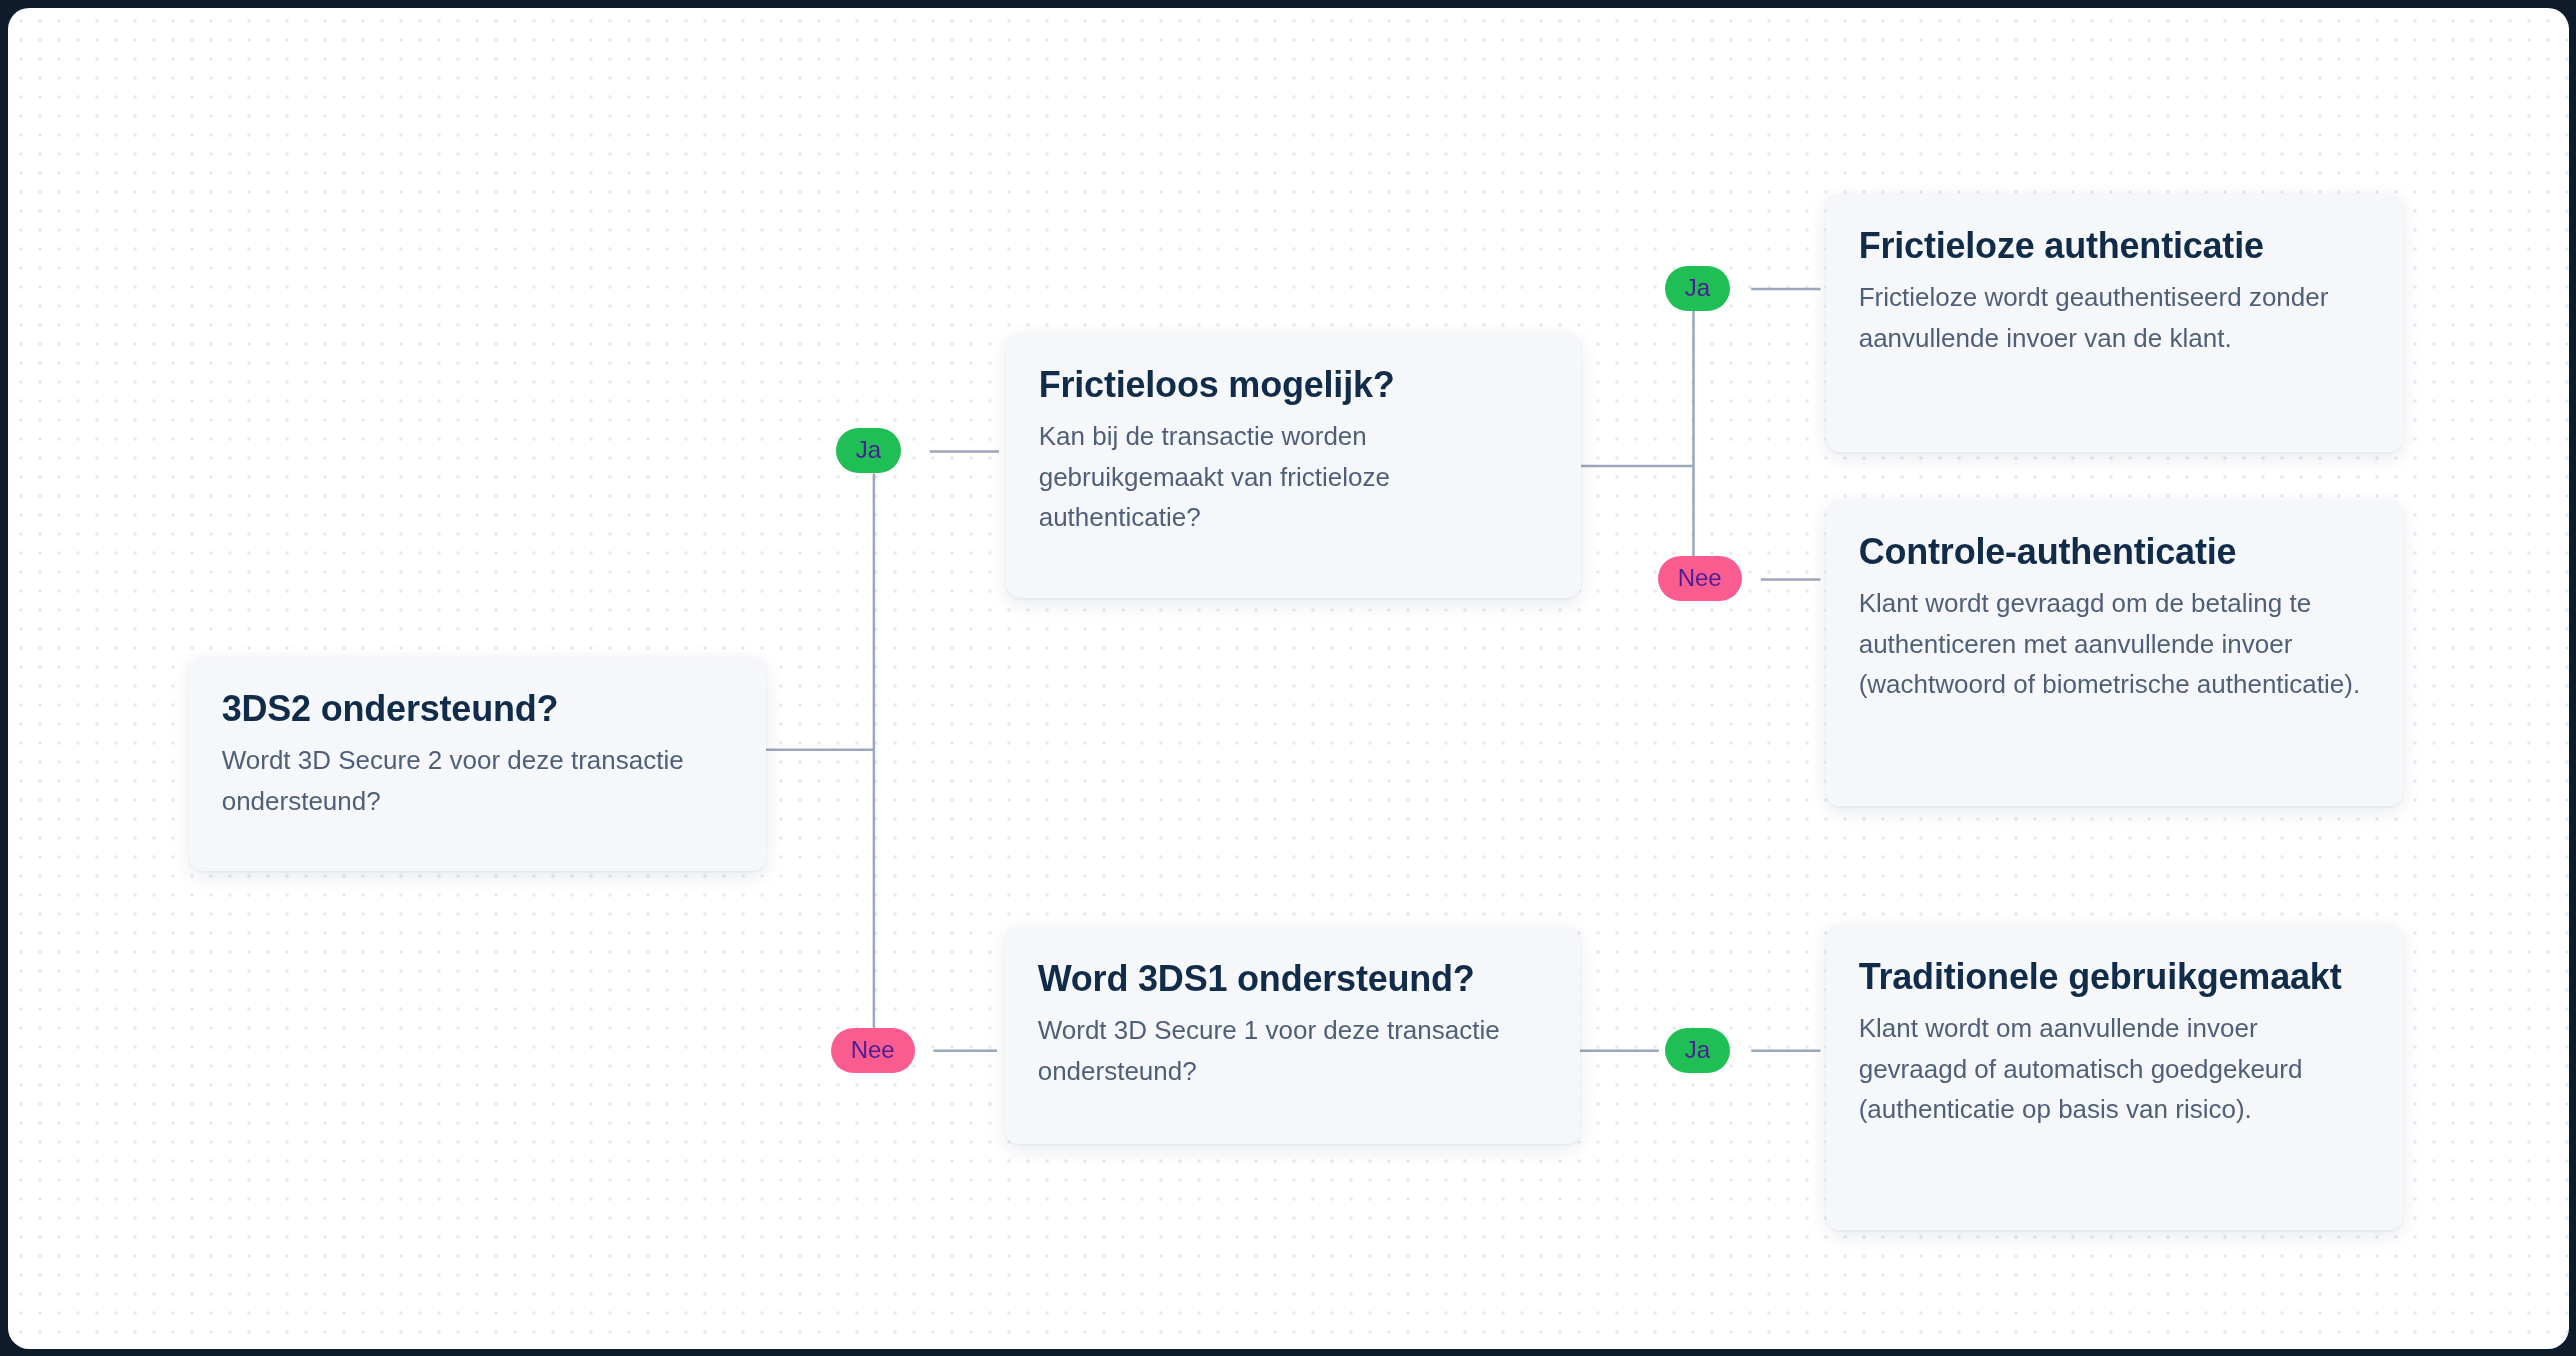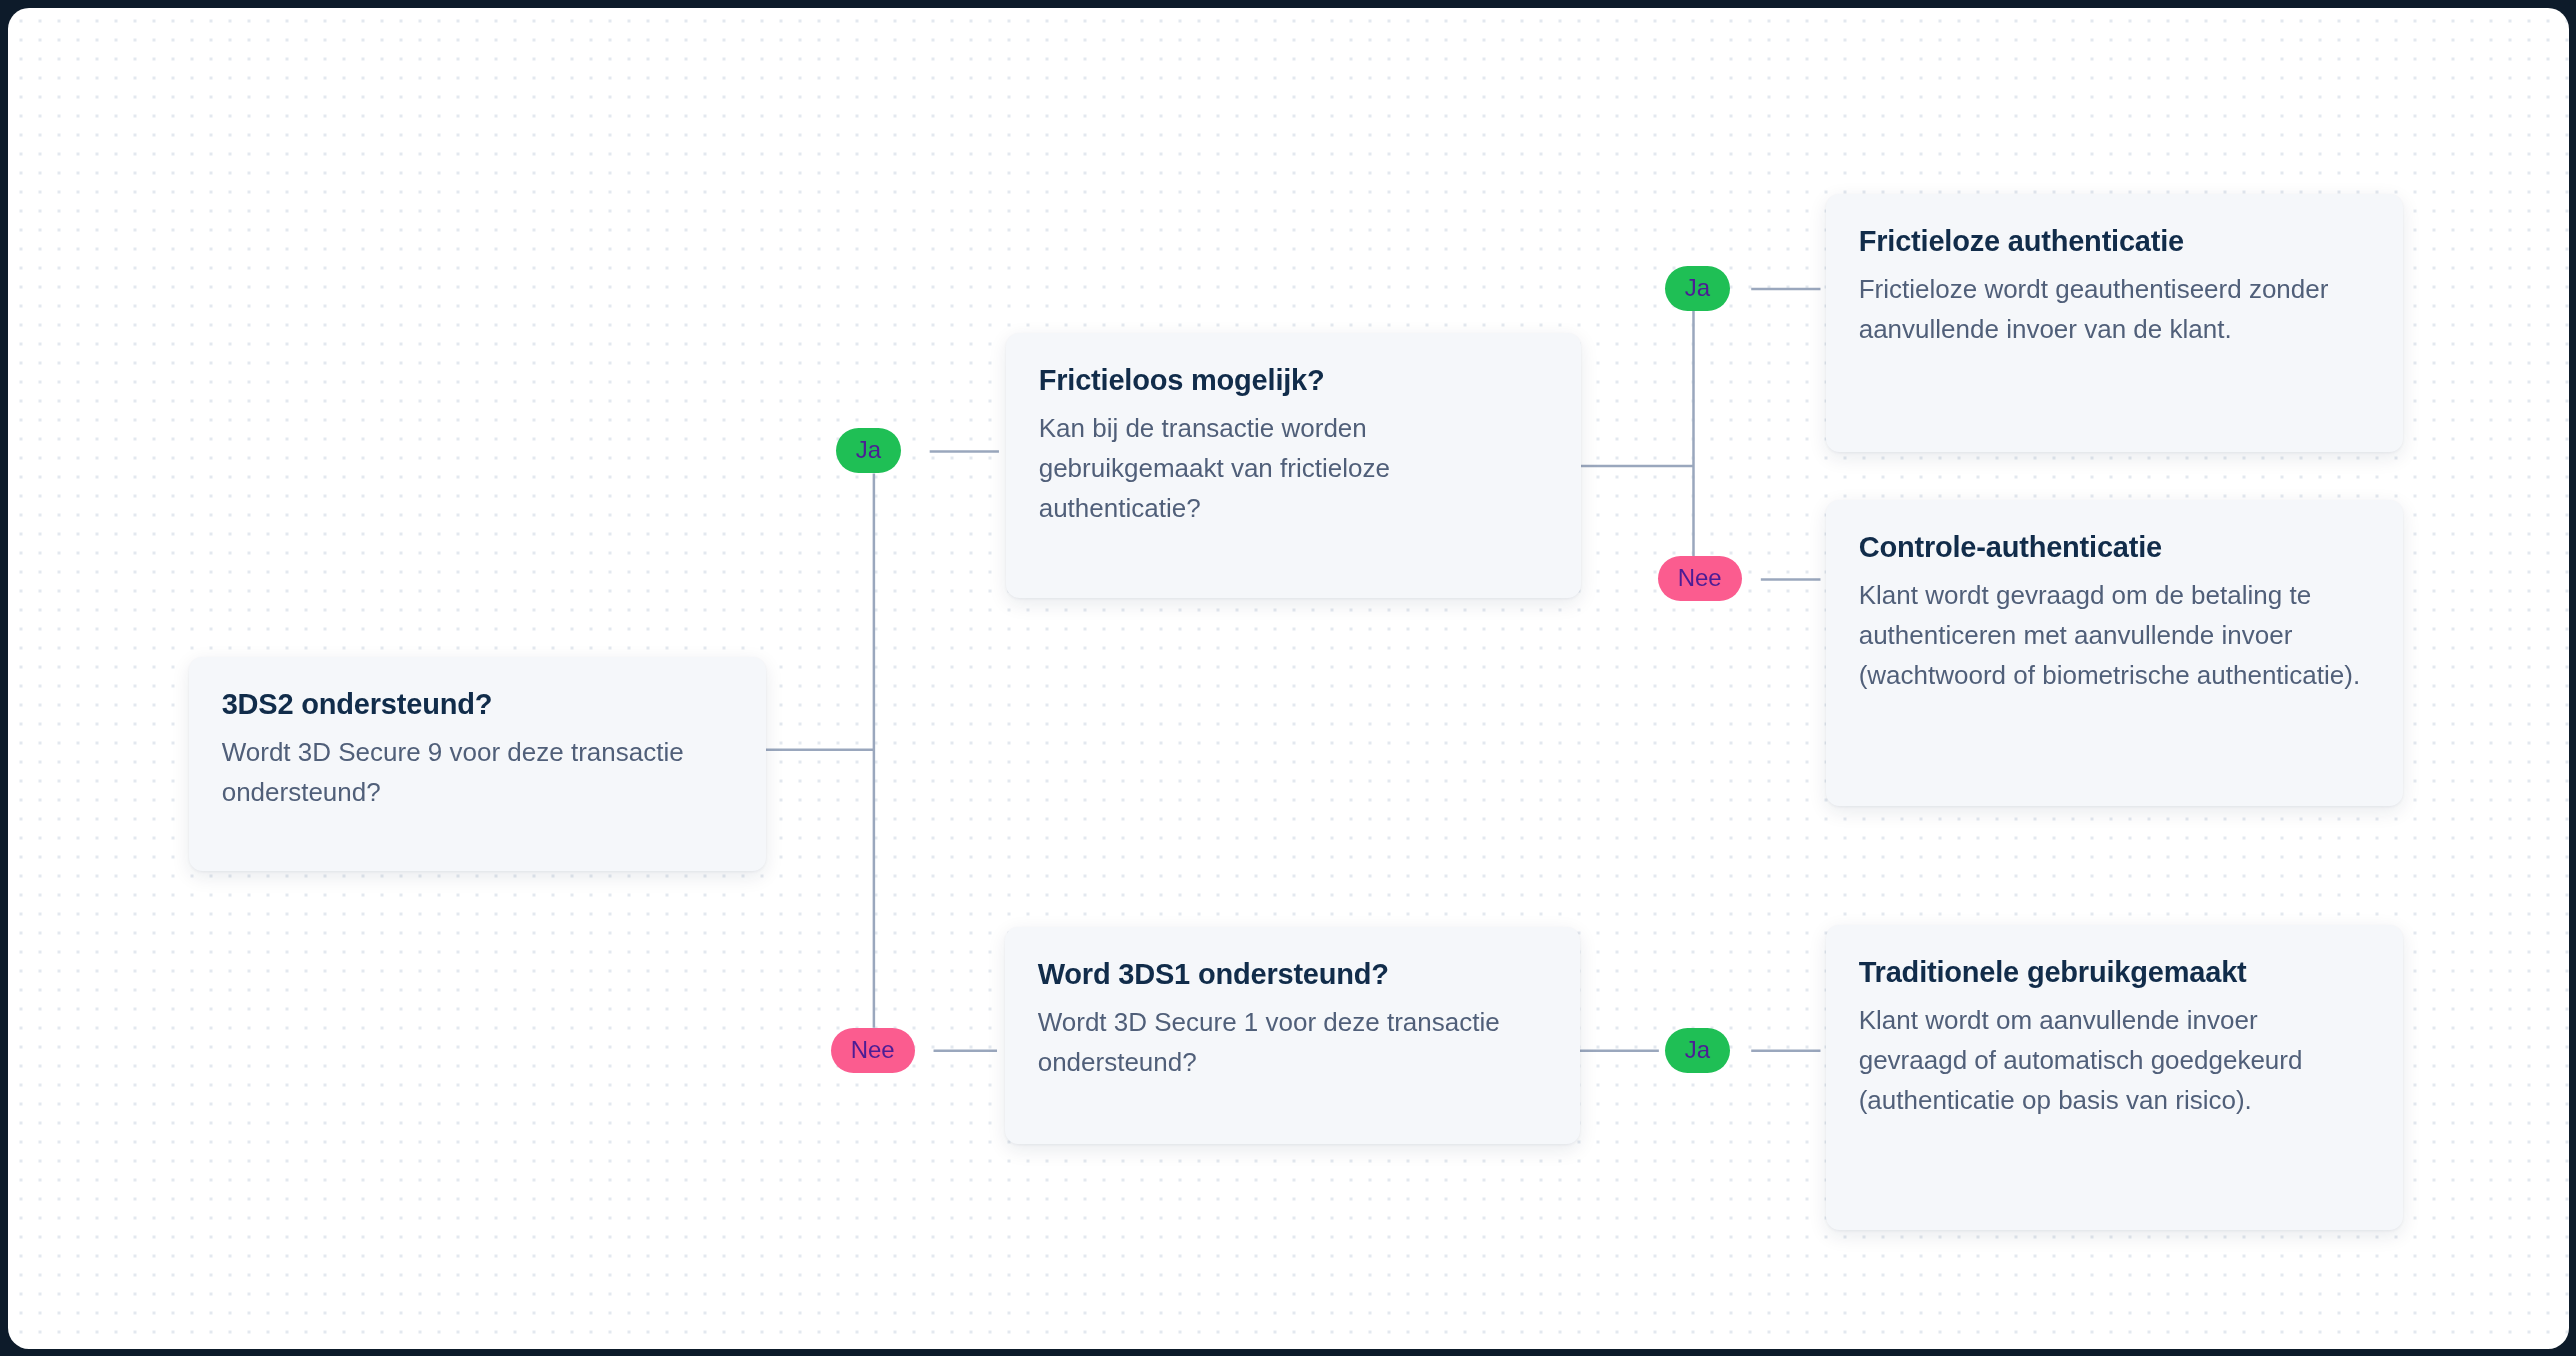--- a/index.html
+++ b/index.html
@@ -43,21 +43,21 @@
     box-sizing: border-box;
     background: #f5f7fa;
     border-radius: 13.5px;
     box-shadow: 0 5.8px 19px rgba(15, 35, 70, 0.09),
                 0 1px 2.9px rgba(15, 35, 70, 0.06);
     padding: 29px 33px 33px 33px;
   }
   .node-title {
     color: #112c4a;
     font-weight: bold;
-    font-size: 29px;
+    font-size: 36px;
     line-height: 1.25;
     letter-spacing: -0.2px;
     margin: 0 0 9.6px 0;
   }
   .node-desc {
     color: #505f79;
     font-size: 26px;
     line-height: 1.55;
     margin: 0;
   }
@@ -118,21 +118,21 @@
 
       <path d="M 1822 594 L 1884 594"></path>
 
       <path d="M 1628 1084 L 1716 1084"></path>
       <path d="M 1812 1084 L 1884 1084"></path>
     </g>
   </svg>
 
   <div class="node" id="node-root">
     <div class="node-title">3DS2 ondersteund?</div>
-    <div class="node-desc">Wordt 3D Secure 9 voor deze transactie ondersteund?</div>
+    <div class="node-desc">Wordt 3D Secure 2 voor deze transactie ondersteund?</div>
   </div>
 
   <div class="node" id="node-frictionless">
     <div class="node-title">Frictieloos mogelijk?</div>
     <div class="node-desc">Kan bij de transactie worden gebruikgemaakt van frictieloze authenticatie?</div>
   </div>
 
   <div class="node" id="node-3ds1">
     <div class="node-title">Word 3DS1 ondersteund?</div>
     <div class="node-desc">Wordt 3D Secure 1 voor deze transactie ondersteund?</div>

